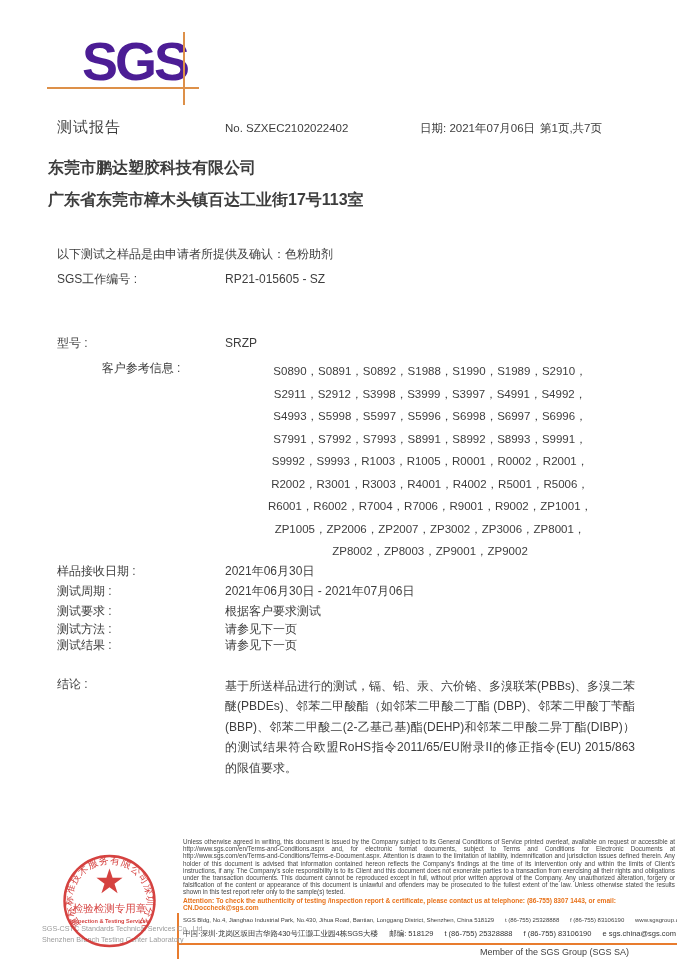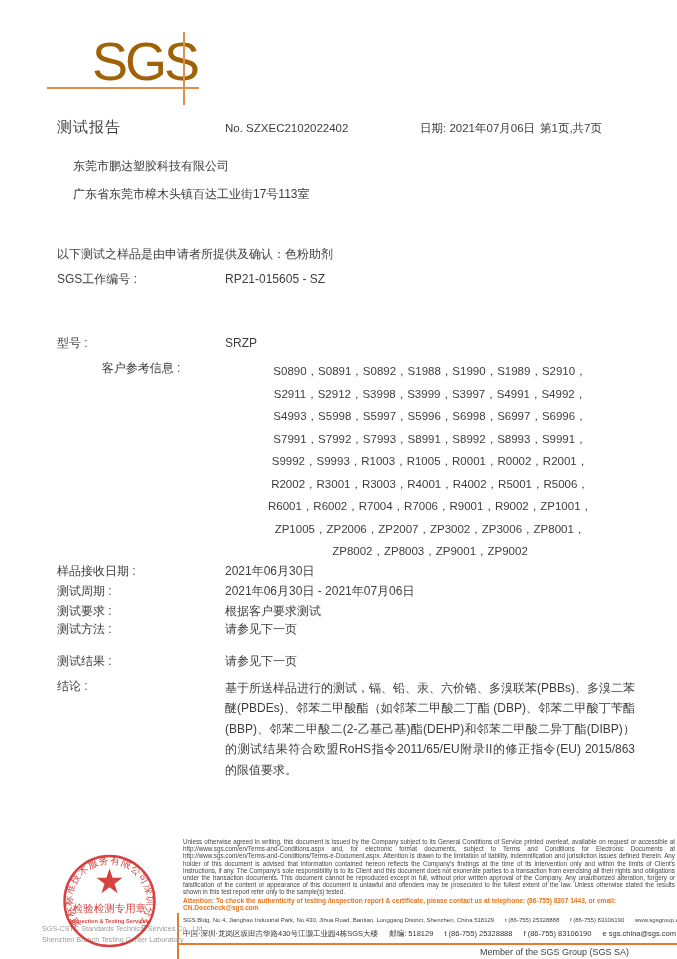--- a/index.html
+++ b/index.html
@@ -13,23 +13,22 @@
     width: 677px;
     height: 959px;
     margin: 0 auto;
     background: #ffffff;
     overflow: hidden;
   }
 
   
   .logo-text {
     position: absolute; left: 82px; top: 30px;
-    font-size: 54px; font-weight: 400; letter-spacing: -3px;
-    color: #a16207;
-    margin-left: 10px;
+    font-size: 54px; font-weight: 700; letter-spacing: -3px;
+    color: #4c1d95;
   }
   .logo-hline {
     position: absolute; left: 47px; top: 87px;
     width: 152px; height: 2px; background: #dd9049;
   }
   .logo-vline {
     position: absolute; left: 183px; top: 32px;
     width: 2px; height: 73px; background: #dd9049;
   }
 
@@ -37,39 +36,39 @@
     position: absolute; left: 57px; top: 118px; right: 40px;
     display: flex; align-items: baseline;
     font-size: 11.5px;
   }
   .title-row .doc-title { width: 168px; font-size: 15px; font-weight: 400; letter-spacing: 1px; }
   .title-row .report-no { width: 195px; }
   .title-row .date-box  { width: 120px; }
   .title-row .page-info { }
 
   
-  .applicant { position: absolute; left: 73px; top: 158px; font-size: 12px; }
+  .applicant { position: absolute; left: 48px; top: 158px; font-size: 16px; font-weight: bold; }
   .applicant .name { margin-bottom: 11px; }
 
   .intro-line { position: absolute; left: 57px; top: 246px; font-size: 12px; }
 
   
   .fields { position: absolute; left: 57px; top: 271px; right: 42px; font-size: 12px; }
   .frow { display: flex; line-height: 16px; }
   .frow .flabel { width: 168px; flex: 0 0 168px; }
   .frow .fvalue { flex: 1; }
   .frow.r0 { margin-bottom: 8px; }
   .frow.r1 { margin-bottom: 9px; margin-top: 48px; }
   .frow.r2 .fvalue div { line-height: 22.5px; font-size: 11.5px; }
   .frow.r2 { margin-bottom: 0; text-align: center; }
   .frow.r3 { margin-bottom: 4px; justify-content: space-between; }
   .frow.r4 { margin-bottom: 4px; justify-content: center; }
   .frow.r5 { margin-bottom: 2px; }
-  .frow.r6 { margin-bottom: 16px; }
-  .frow.r7 { margin-bottom: 9px; }
+  .frow.r6 { margin-bottom: 0; }
+  .frow.r7 { margin-bottom: 23px; }
   .frow.r8 .fvalue { line-height: 20.5px; text-align: justify; }
 
   
   .disclaimer-block {
     position: absolute; left: 183px; top: 838px; width: 492px;
   }
   .disclaimer {
     font-size: 6.3px; line-height: 7.2px; text-align: justify;
     color: #454545; word-break: break-word;
   }

